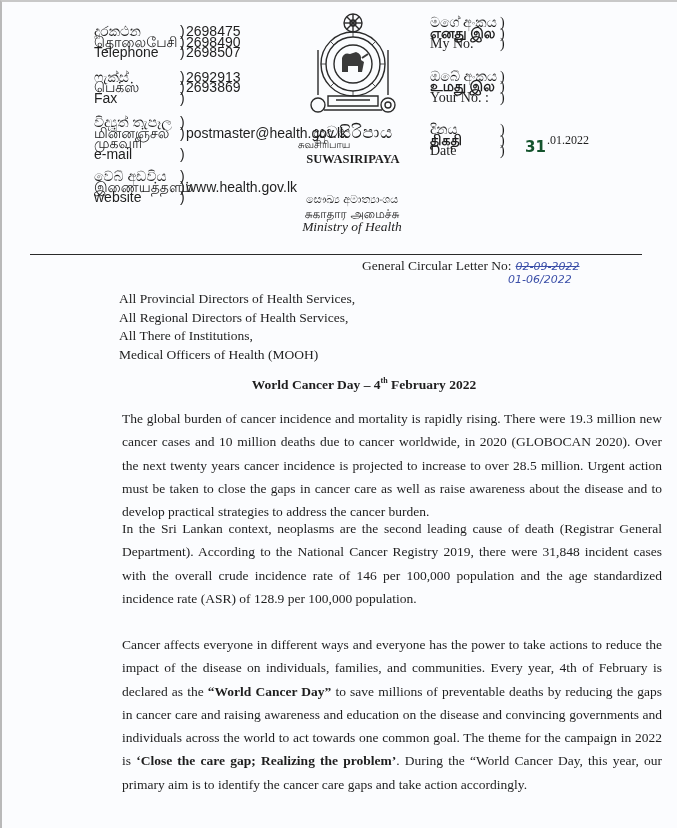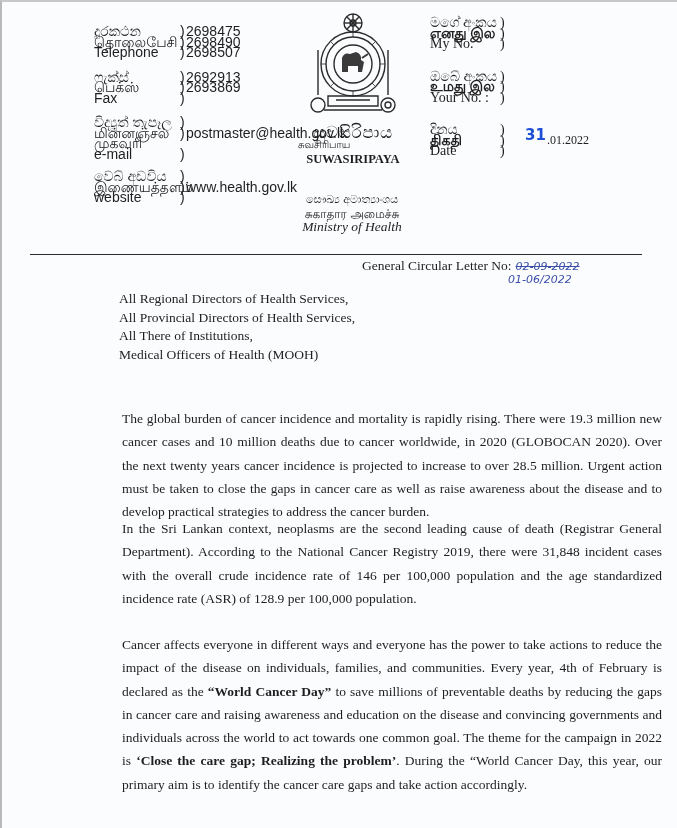--- a/index.html
+++ b/index.html
@@ -28,21 +28,21 @@
   .suwasiripaya-ta { left: 296px; top: 137px; width: 110px; text-align: left; font-size: 10px; font-family: "DejaVu Sans", sans-serif; }
   .suwasiripaya-en { left: 286px; top: 150px; width: 130px; text-align: center; font-size: 12.5px; font-weight: bold; font-family: "Liberation Serif", serif; }
   .ministry-si { left: 270px; top: 191px; width: 160px; text-align: center; font-size: 11px; font-family: "DejaVu Sans", sans-serif; }
   .ministry-ta { left: 270px; top: 205px; width: 160px; text-align: center; font-size: 12px; font-family: "DejaVu Sans", sans-serif; }
   .ministry-en { left: 270px; top: 217px; width: 160px; text-align: center; font-size: 13.5px; font-family: "Liberation Serif", serif; font-style: italic; }
   .rule { left: 28px; top: 252px; width: 612px; height: 0; border-top: 1.5px solid #2a2a2a; }
   .circular { left: 360px; top: 256px; font-size: 13.5px; white-space: nowrap; }
   .hand { font-family: "DejaVu Sans", sans-serif; color: #3b4fa8; font-style: italic; }
   .circ-old { text-decoration: line-through; font-size: 11px; margin-left: 4px; }
   .circ-new { left: 506px; top: 271px; font-size: 11px; }
-  .date-day { left: 523px; top: 124px; font-size: 15px; color: #1d4ed8; font-family: "DejaVu Sans", sans-serif; font-weight: bold; text-align: right; }
+  .date-day { left: 523px; top: 136px; font-size: 15px; color: #14532d; font-family: "DejaVu Sans", sans-serif; font-weight: bold; text-align: right; }
   .date-rest { left: 545px; top: 131px; font-size: 12px; font-family: "Liberation Serif", serif; }
   .recipients { left: 117px; top: 288px; font-size: 13.5px; line-height: 18.5px; }
   .title { left: 117px; top: 374px; width: 490px; text-align: center; font-size: 13.5px; font-weight: bold; }
   .title sup { font-size: 8px; }
   .para { left: 120px; width: 540px; font-size: 13.5px; line-height: 23.3px; text-align: justify; }
   .p1 { top: 405px; }
   .p2 { top: 515px; }
   .p3 { top: 631px; }
 </style>
 </head>
@@ -209,26 +209,29 @@
   <div class="abs ministry-en">Ministry of Health</div>
 
   <div class="abs rule"></div>
 
   <div class="abs circular">
     <span>General Circular Letter No:</span><span class="hand circ-old">02-09-2022</span>
   </div>
   <div class="abs hand circ-new">01-06/2022</div>
 
   <div class="abs recipients">
+    <div>All Provincial Directors of Health Services,</div>
     <div>All Regional Directors of Health Services,</div>
-    <div>All Provincial Directors of Health Services,</div>
     <div>All There of Institutions,</div>
     <div>Medical Officers of Health (MOOH)</div>
   </div>
 
+  <div class="abs title">
+    <span>World Cancer Day – 4</span><sup>th</sup><span> February 2022</span>
+  </div>
 
   <div class="abs para p1">The global burden of cancer incidence and mortality is rapidly rising. There were 19.3 million new cancer cases and 10 million deaths due to cancer worldwide, in 2020 (GLOBOCAN 2020). Over the next twenty years cancer incidence is projected to increase to over 28.5 million. Urgent action must be taken to close the gaps in cancer care as well as raise awareness about the disease and to develop practical strategies to address the cancer burden.</div>
   <div class="abs para p2">In the Sri Lankan context, neoplasms are the second leading cause of death (Registrar General Department). According to the National Cancer Registry 2019, there were 31,848 incident cases with the overall crude incidence rate of 146 per 100,000 population and the age standardized incidence rate (ASR) of 128.9 per 100,000 population.</div>
   <div class="abs para p3">
     <span>Cancer affects everyone in different ways and everyone has the power to take actions to reduce the impact of the disease on individuals, families, and communities. Every year, 4th of February is declared as the </span><b>“World Cancer Day”</b><span> to save millions of preventable deaths by reducing the gaps in cancer care and raising awareness and education on the disease and convincing governments and individuals across the world to act towards one common goal. The theme for the campaign in 2022 is </span><b>‘Close the care gap; Realizing the problem’</b><span>. During the “World Cancer Day, this year, our primary aim is to identify the cancer care gaps and take action accordingly.</span>
   </div>
 
 </div>
 
 </body></html>

